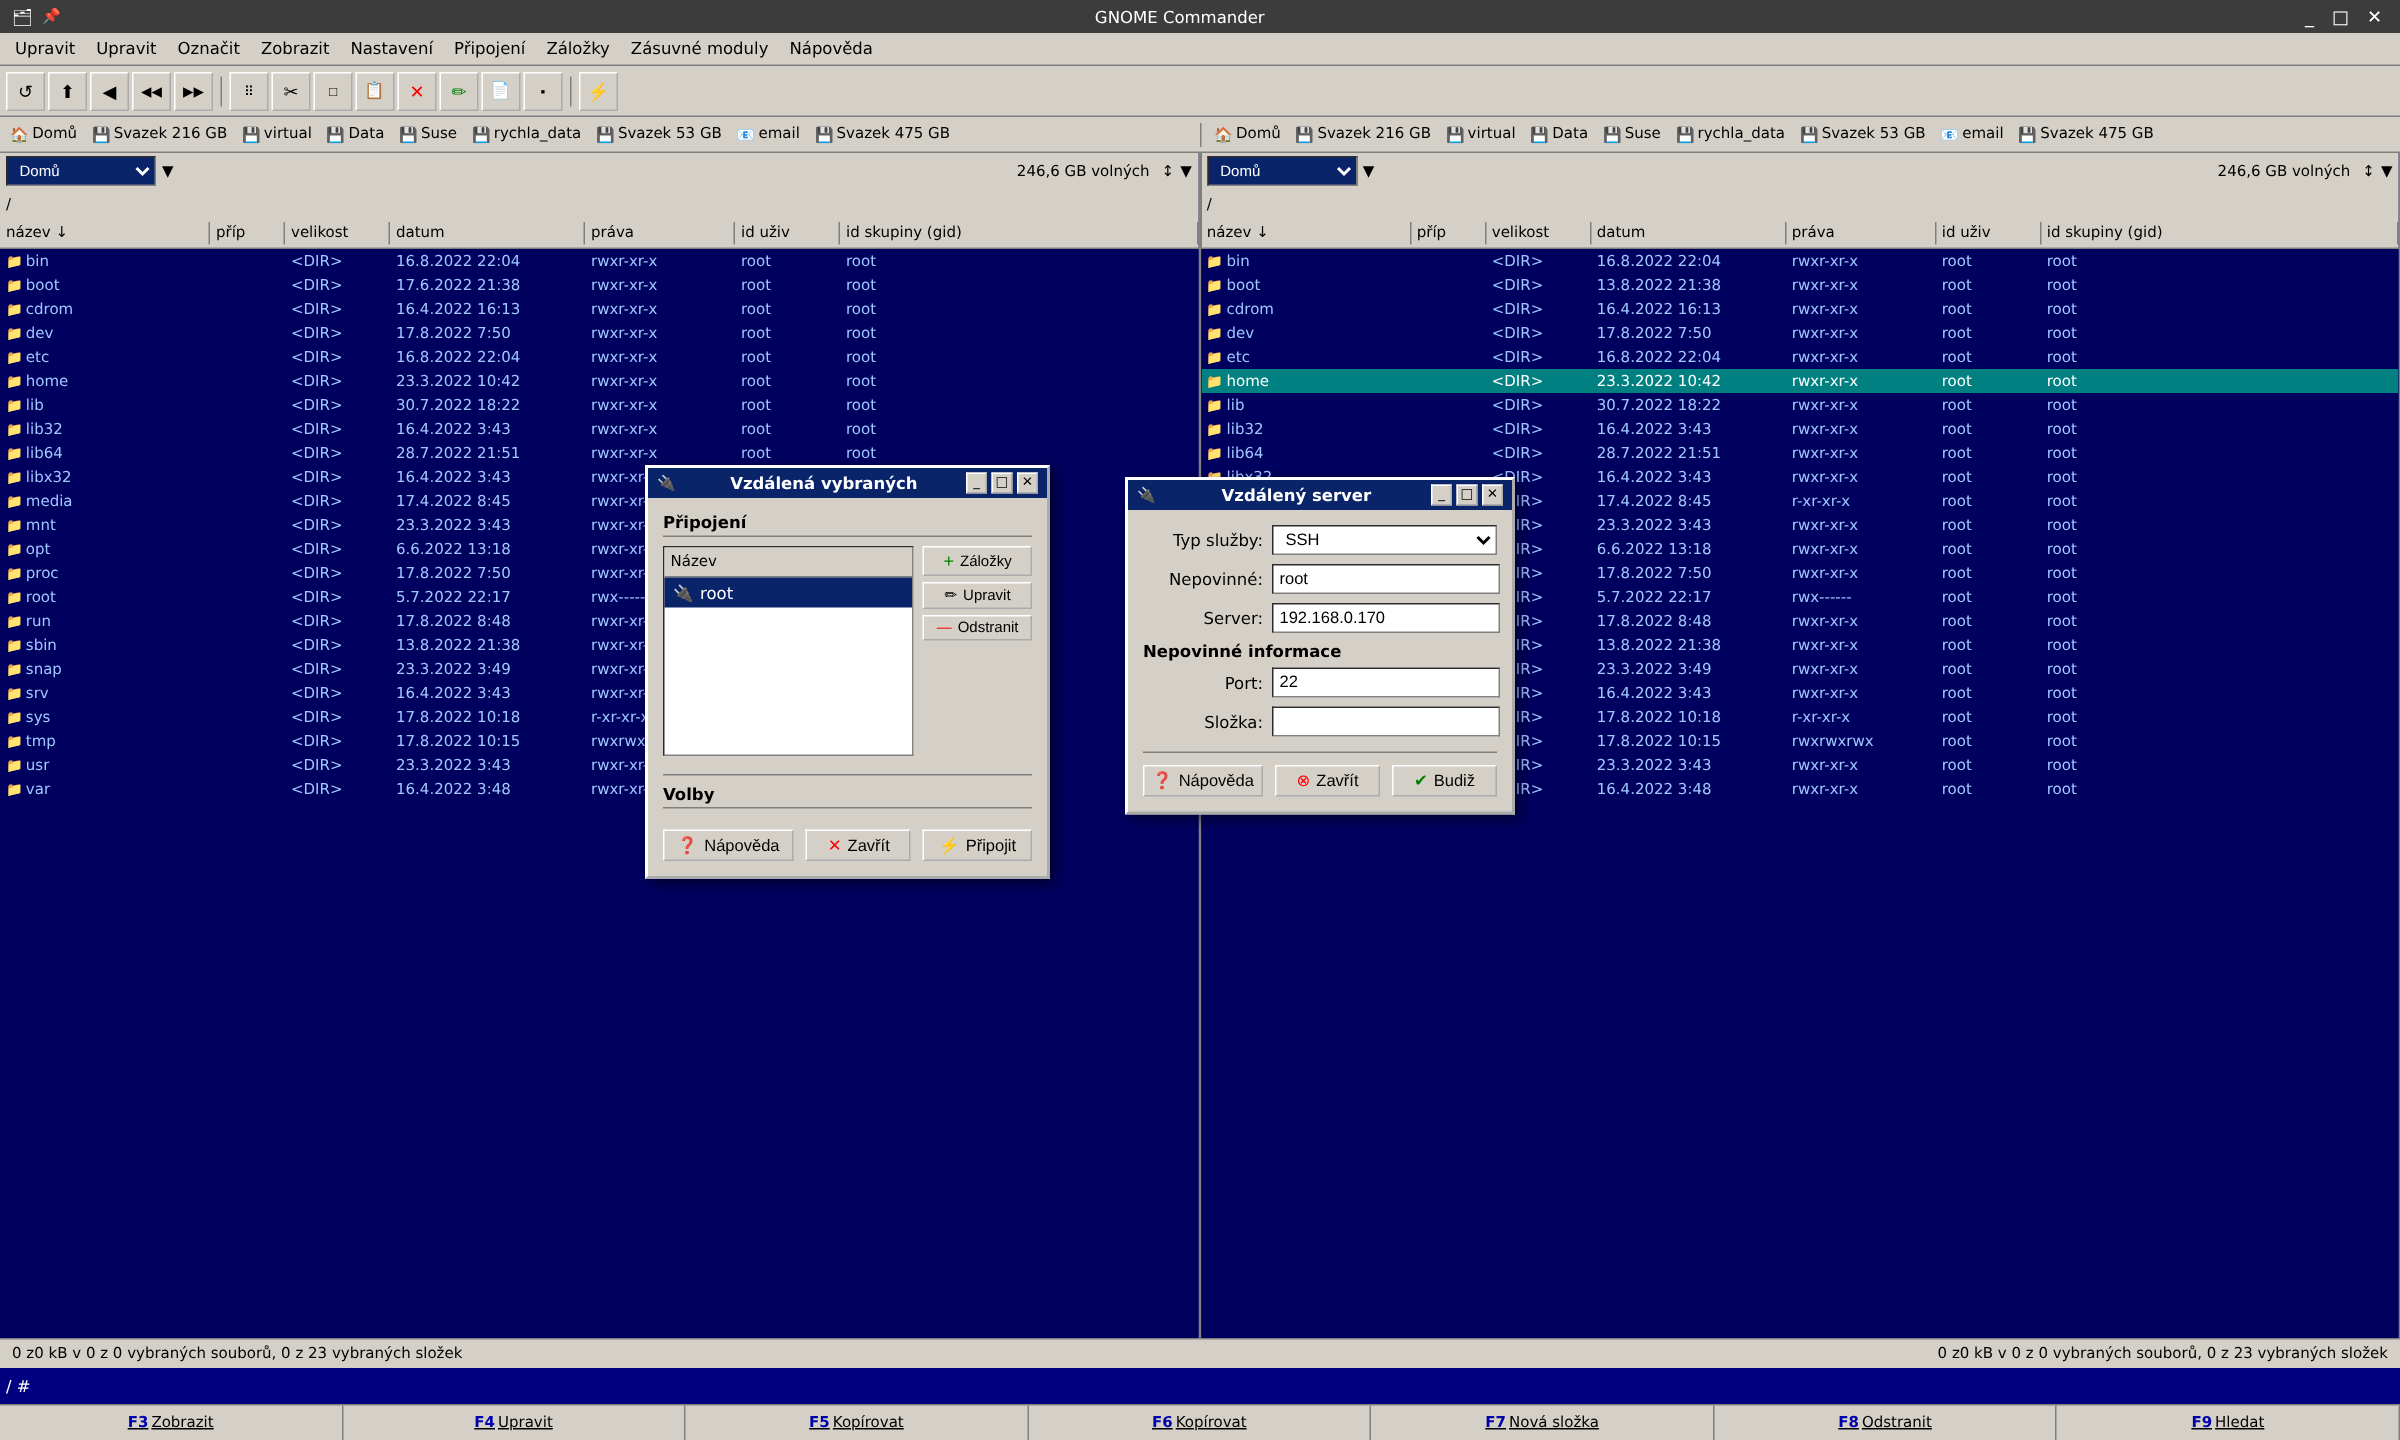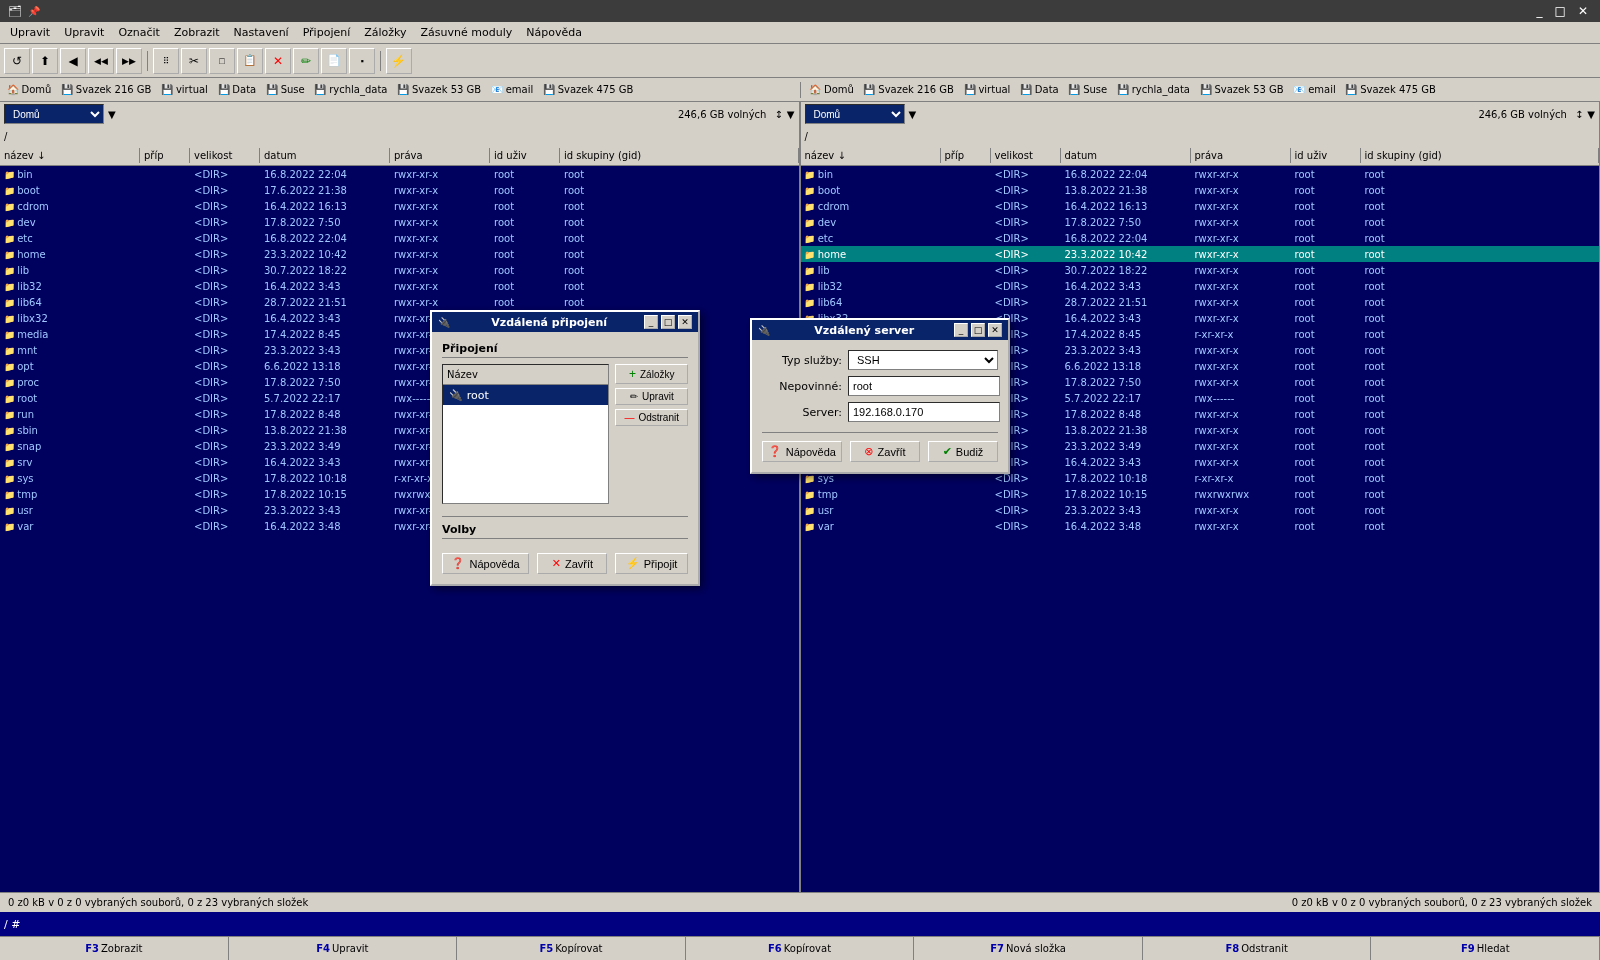--- a/index.html
+++ b/index.html
@@ -207,20 +207,21 @@
       outline: none;
     }
 
     
     #fkeys-bar {
       background: #d4d0c8;
       height: 24px;
       display: flex;
       color: #000;
       border-top: 1px solid #808080;
+      text-decoration: underline;
     }
     .fkey-item {
       flex: 1;
       display: flex;
       align-items: center;
       justify-content: center;
       font-size: 10px;
       border-right: 1px solid #808080;
       cursor: pointer;
       gap: 2px;
@@ -389,20 +390,21 @@
     }
   </style>
 </head>
 <body>
 
 <div id="title-bar">
   <div class="left">
     <span>🗂</span>
     <span style="font-size:10px;">📌</span>
   </div>
+  <div class="title">GNOME Commander</div>
   <div class="controls">
     <span>_</span>
     <span>□</span>
     <span>✕</span>
   </div>
 </div>
 
 <div id="menu-bar">
   <span class="menu-item">Upravit</span>
   <span class="menu-item">Upravit</span>
@@ -976,21 +978,21 @@
       <span class="fkey-num">F9</span>
       <span>Hledat</span>
     </div>
   </div>
 
 <div class="dialog-overlay">
 
   <div class="dialog" style="left:430px;top:310px;width:270px;">
     <div class="dialog-titlebar">
       <span style="font-size:10px;">🔌</span>
-      <span class="dialog-title" style="margin-left:4px;">Vzdálená připojení</span>
+      <span class="dialog-title" style="margin-left:4px;">Vzdálená vybraných</span>
       <div class="dialog-controls">
         <span class="dialog-ctrl-btn">_</span>
         <span class="dialog-ctrl-btn">□</span>
         <span class="dialog-ctrl-btn">✕</span>
       </div>
     </div>
     <div class="dialog-content">
       <div class="dialog-section-label">Připojení</div>
       <div style="display:flex;gap:6px;">
         <div style="flex:1;">
@@ -1060,20 +1062,31 @@
       </div>
       <div class="dialog-row">
         <label class="dialog-label">Nepovinné:</label>
         <input type="text" class="dialog-input" value="root" style="">
       </div>
       <div class="dialog-row">
         <label class="dialog-label">Server:</label>
         <input type="text" class="dialog-input" value="192.168.0.170" style="">
       </div>
 
+      <div class="optional-section">
+        <div class="optional-label">Nepovinné informace</div>
+        <div class="dialog-row">
+          <label class="dialog-label">Port:</label>
+          <input type="text" class="dialog-input" value="22" style="">
+        </div>
+        <div class="dialog-row">
+          <label class="dialog-label">Složka:</label>
+          <input type="text" class="dialog-input" value="" style="">
+        </div>
+      </div>
 
       <div class="dialog-buttons">
         <button class="dialog-btn">
           <span>❓</span>
           <span>Nápověda</span>
         </button>
         <button class="dialog-btn">
           <span style="color:red;">⊗</span>
           <span>Zavřít</span>
         </button>

